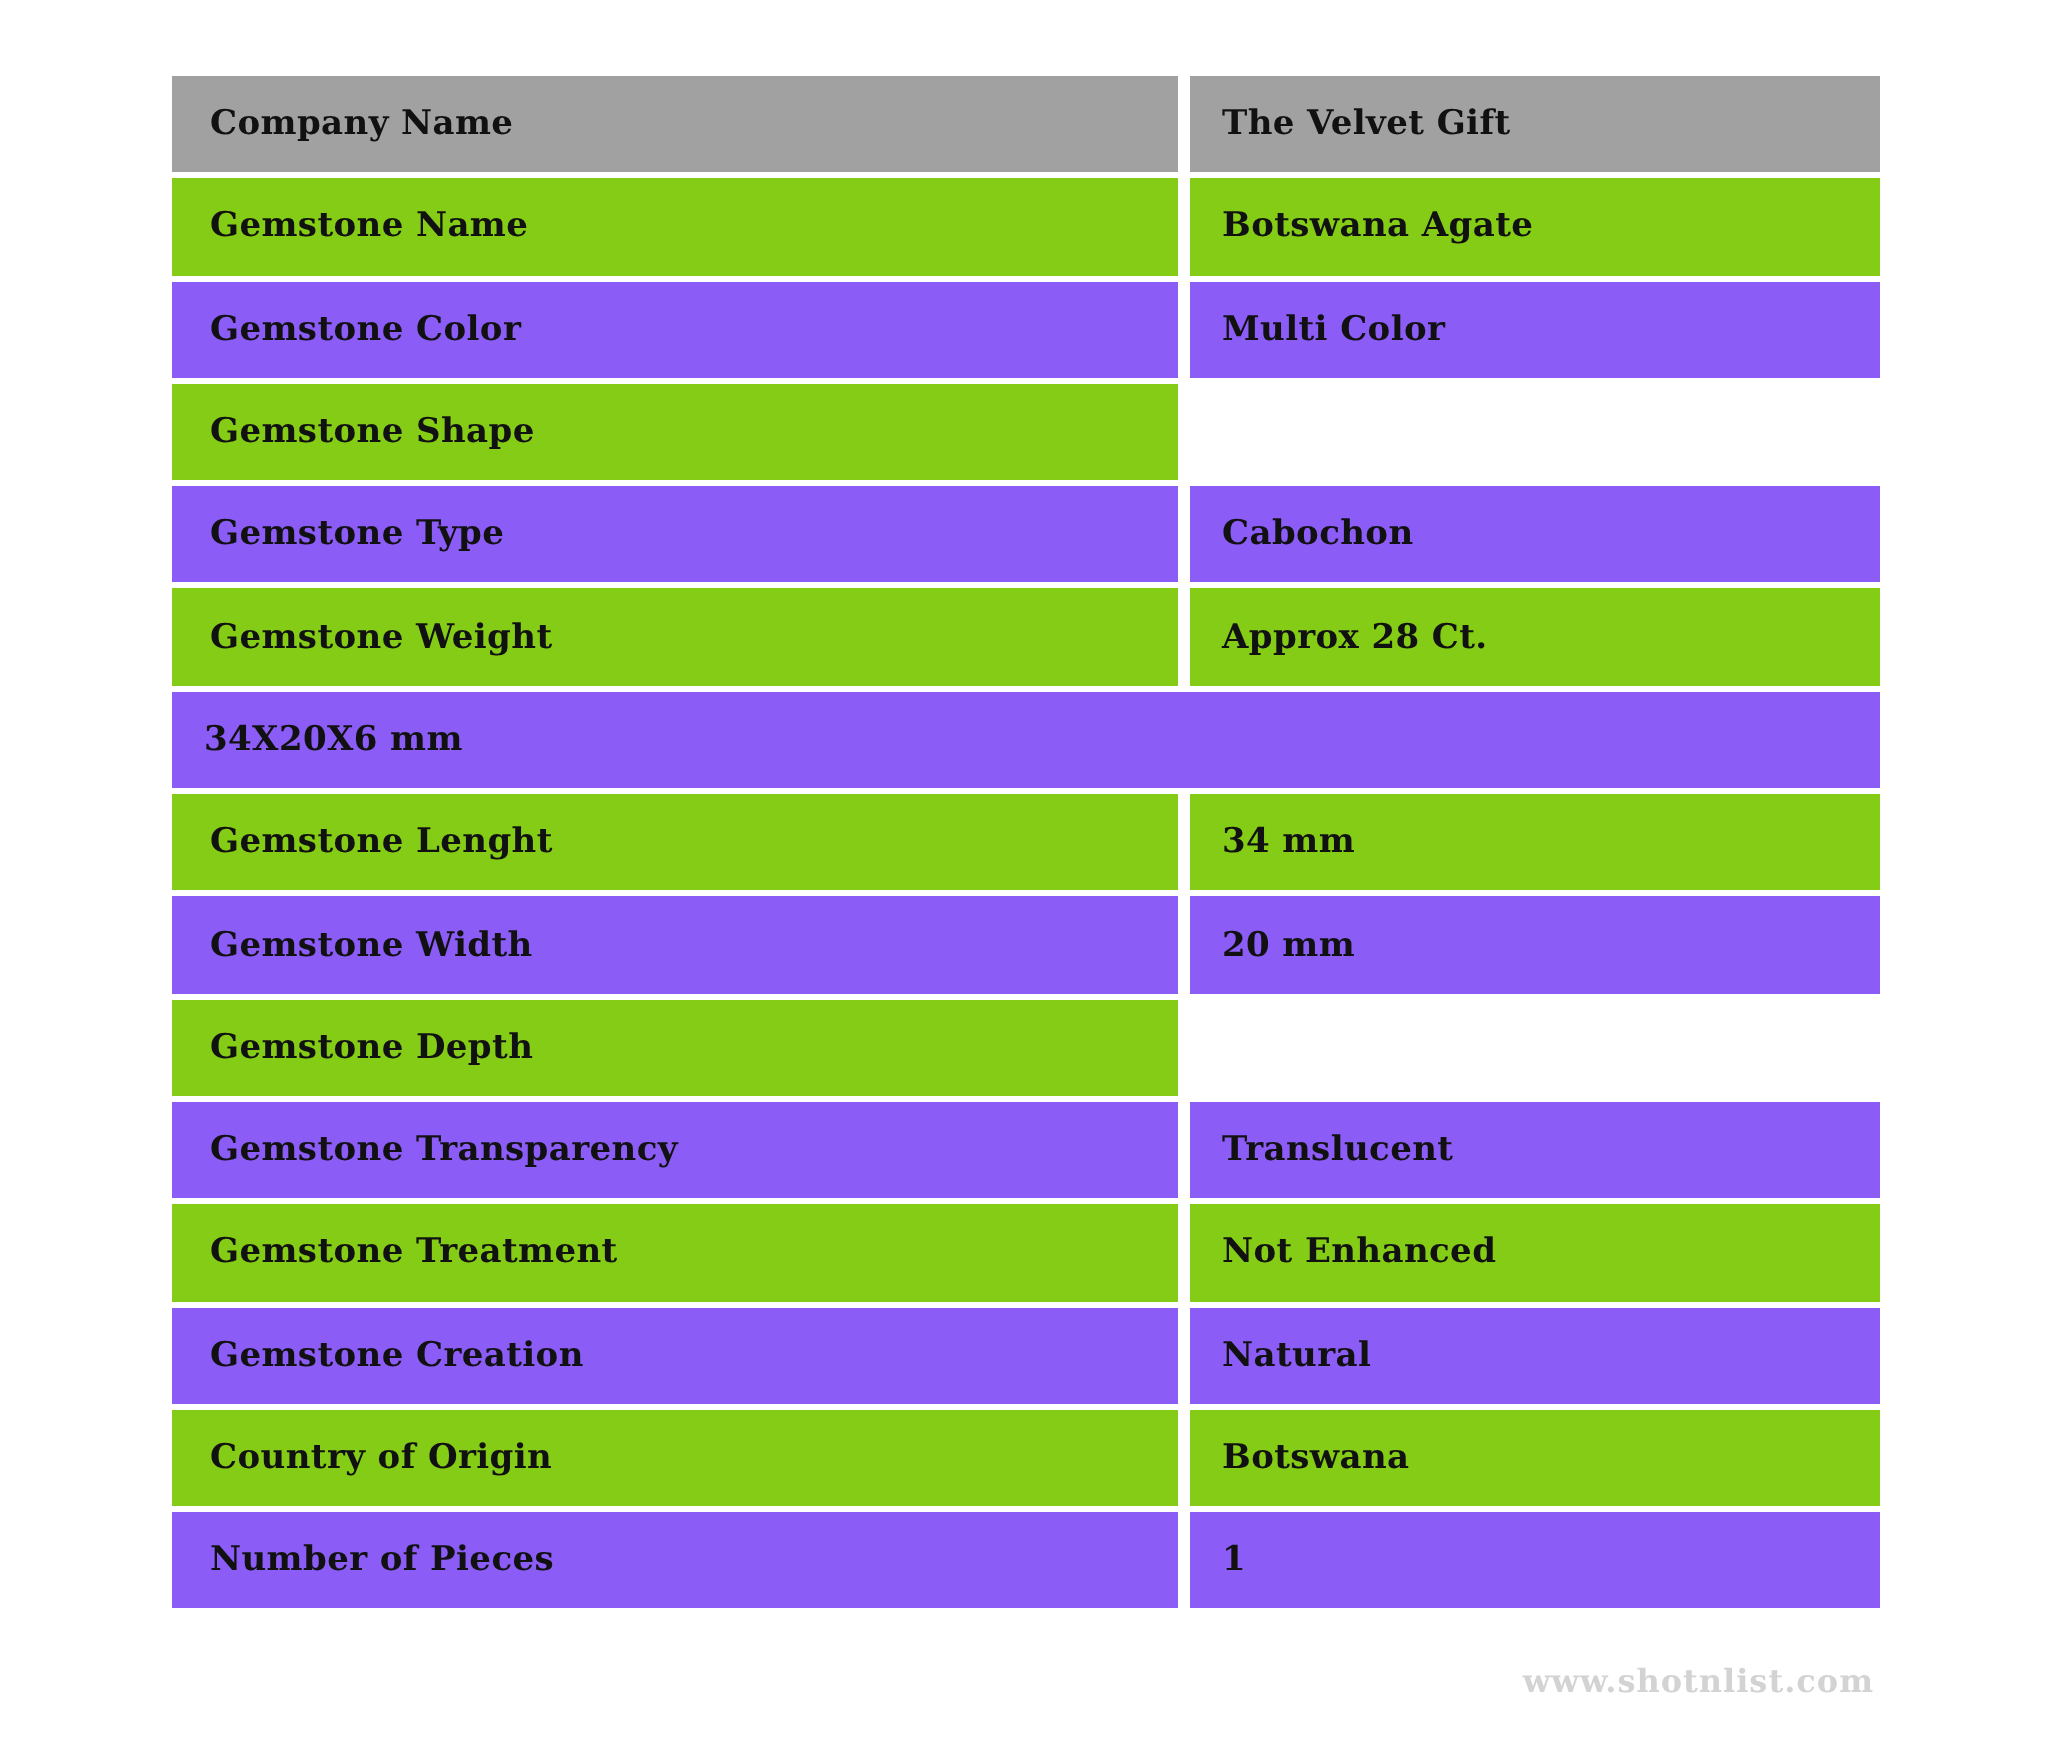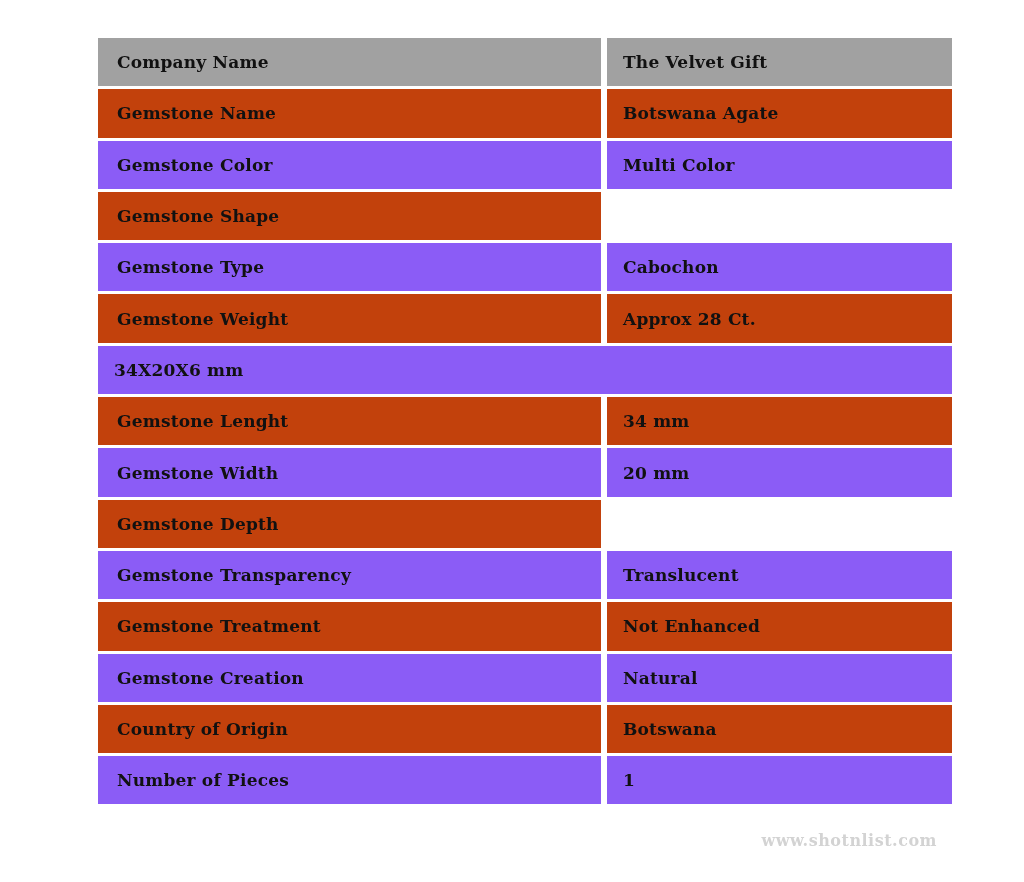--- a/index.html
+++ b/index.html
@@ -9,21 +9,21 @@
   body {
     width: 1024px;
     height: 882px;
     background: #ffffff;
     font-family: "DejaVu Serif", "Liberation Serif", serif;
     position: relative;
     overflow: hidden;
   }
   .spec-table {
     position: absolute;
-    left: 98px;
+    left: 86px;
     top: 38px;
     width: 854px;
   }
   .row {
     display: flex;
     gap: 6px;
     height: 48.3px;
     margin-bottom: 3px;
   }
   .cell {
@@ -37,21 +37,21 @@
   }
   .cell.label {
     width: 503px;
     padding-left: 19px;
   }
   .cell.value {
     flex: 1;
     padding-left: 16px;
   }
   .row.header .cell { background: #a1a1a1; }
-  .row.stripe .cell { background: #c2410c; }
+  .row.stripe .cell { background: #84cc16; }
   .row.plain  .cell { background: #8b5cf6; }
   .watermark {
     position: absolute;
     top: 831px;
     right: 87px;
     font-weight: bold;
     font-size: 16px;
     color: #d3d3d3;
     letter-spacing: 0.5px;
   }

